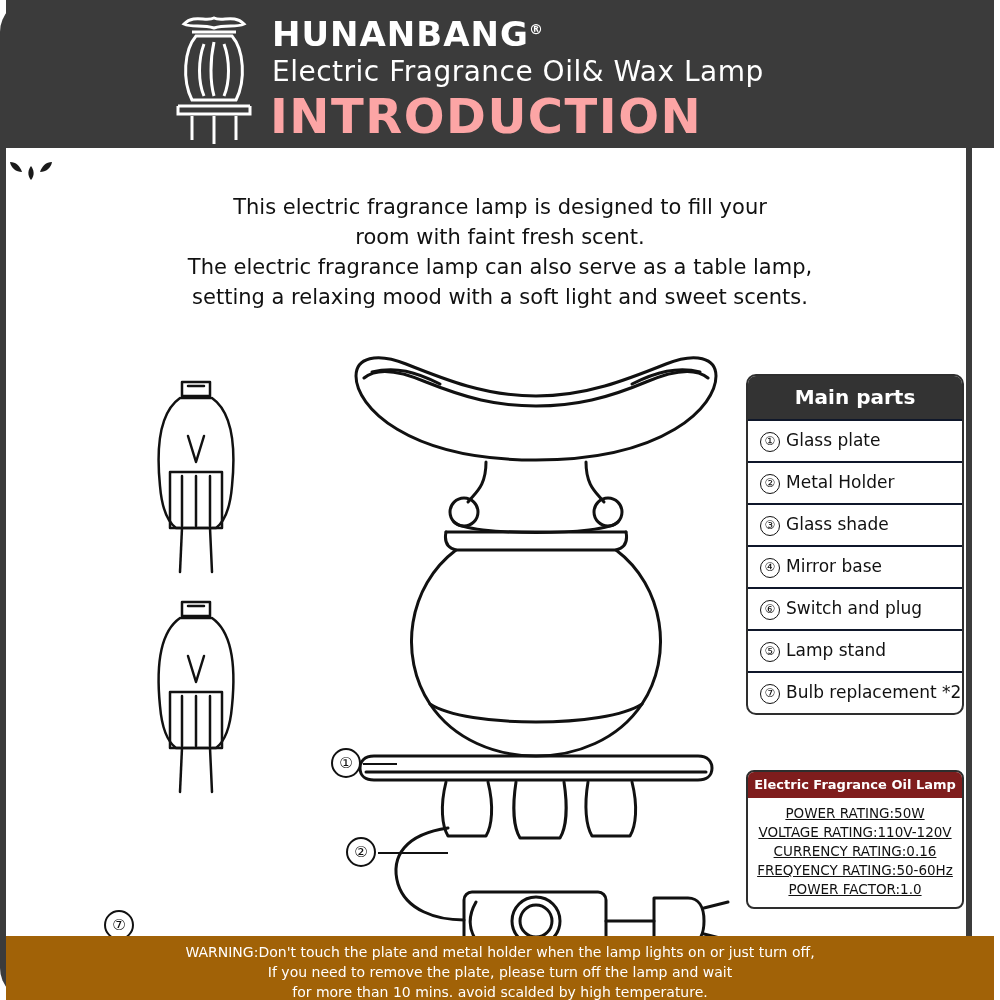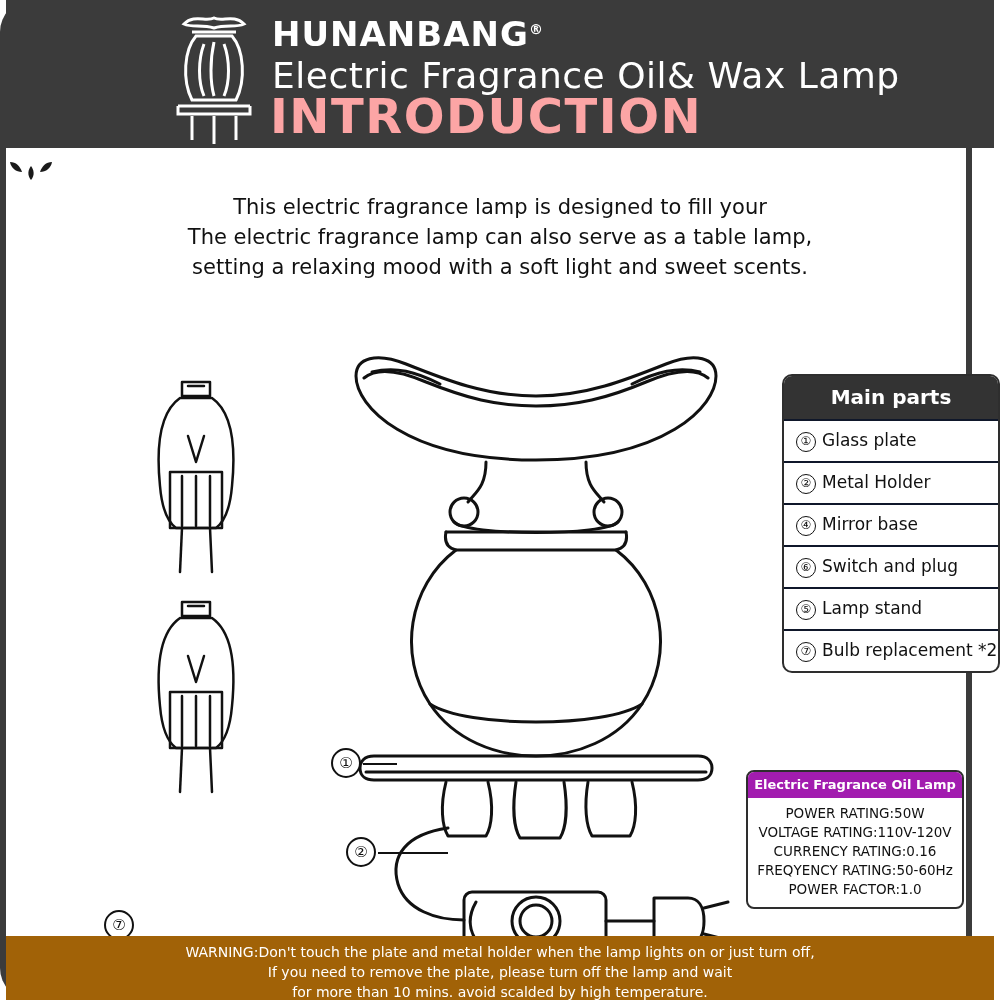--- a/index.html
+++ b/index.html
@@ -55,21 +55,21 @@
     white-space: nowrap;
   }
   .brand-r {
     font-size: 14px;
     vertical-align: super;
   }
   .brand-sub {
     position: absolute;
     left: 266px;
     top: 55px;
-    font-size: 36px;
+    font-size: 28px;
     color: #ffffff;
     white-space: nowrap;
     letter-spacing: 0.5px;
   }
   .brand-title {
     position: absolute;
     left: 264px;
     top: 88px;
     font-size: 48px;
     font-weight: bold;
@@ -132,21 +132,20 @@
   
   .parts-box {
     position: absolute;
     left: 740px;
     top: 374px;
     width: 214px;
     border: 2px solid #2e2e2e;
     border-radius: 10px;
     overflow: hidden;
     background: #fff;
-    margin-left: 36px;
   }
   .parts-head {
     background: #333333;
     color: #ffffff;
     font-size: 20px;
     font-weight: bold;
     text-align: center;
     padding: 9px 0 10px;
   }
   .parts-row {
@@ -175,35 +174,35 @@
     position: absolute;
     left: 740px;
     top: 770px;
     width: 214px;
     border: 2px solid #2e2e2e;
     border-radius: 8px;
     overflow: hidden;
     background: #fff;
   }
   .spec-head {
-    background: #a21caf;
+    background: #7f1d1d;
     color: #ffffff;
     font-size: 13px;
     font-weight: bold;
     text-align: center;
     padding: 5px 0 6px;
   }
   .spec-body {
     padding: 6px 6px 8px;
     text-align: center;
     font-size: 13.5px;
     line-height: 19px;
     color: #111;
   }
-  .spec-body div { white-space: nowrap; }
+  .spec-body div { white-space: nowrap; text-decoration: underline; }
 
   
   .footer {
     position: absolute;
     left: 0;
     top: 936px;
     width: 988px;
     height: 64px;
     background: #a16207;
     color: #ffffff;
@@ -255,20 +254,21 @@
       <g fill="#1a1a1a">
         <path d="M4 2 C10 2, 14 6, 16 12 C10 12, 5 8, 4 2 Z"></path>
         <path d="M46 2 C45 8, 40 12, 34 12 C36 6, 40 2, 46 2 Z"></path>
         <path d="M25 6 C28 10, 29 15, 25 20 C21 15, 22 10, 25 6 Z"></path>
       </g>
     </svg>
   </div>
 
   <div class="intro">
     <div>This electric fragrance lamp is designed to fill your</div>
+    <div>room with faint fresh scent.</div>
     <div>The electric fragrance lamp can also serve as a table lamp,</div>
     <div>setting a relaxing mood with a soft light and sweet scents.</div>
   </div>
 
   <div class="diagram">
 
     <svg width="420" height="600" viewBox="0 0 420 600" style="position:absolute;left:330px;top:0;">
       <g fill="none" stroke="#111111" stroke-width="3" stroke-linejoin="round" stroke-linecap="round">
 
         <path d="M20 40 C20 22, 40 16, 70 28 C110 44, 150 60, 200 60 C250 60, 290 44, 330 28 C360 16, 380 22, 380 40
@@ -353,20 +353,23 @@
 
   <div class="parts-box">
     <div class="parts-head">Main parts</div>
     <div class="parts-row">
       <span class="num">①</span><span>Glass plate</span>
     </div>
     <div class="parts-row">
       <span class="num">②</span><span>Metal Holder</span>
     </div>
     <div class="parts-row">
+      <span class="num">③</span><span>Glass shade</span>
+    </div>
+    <div class="parts-row">
       <span class="num">④</span><span>Mirror base</span>
     </div>
     <div class="parts-row">
       <span class="num">⑥</span><span>Switch and plug</span>
     </div>
     <div class="parts-row">
       <span class="num">⑤</span><span>Lamp stand</span>
     </div>
     <div class="parts-row">
       <span class="num">⑦</span><span>Bulb replacement *2</span>

